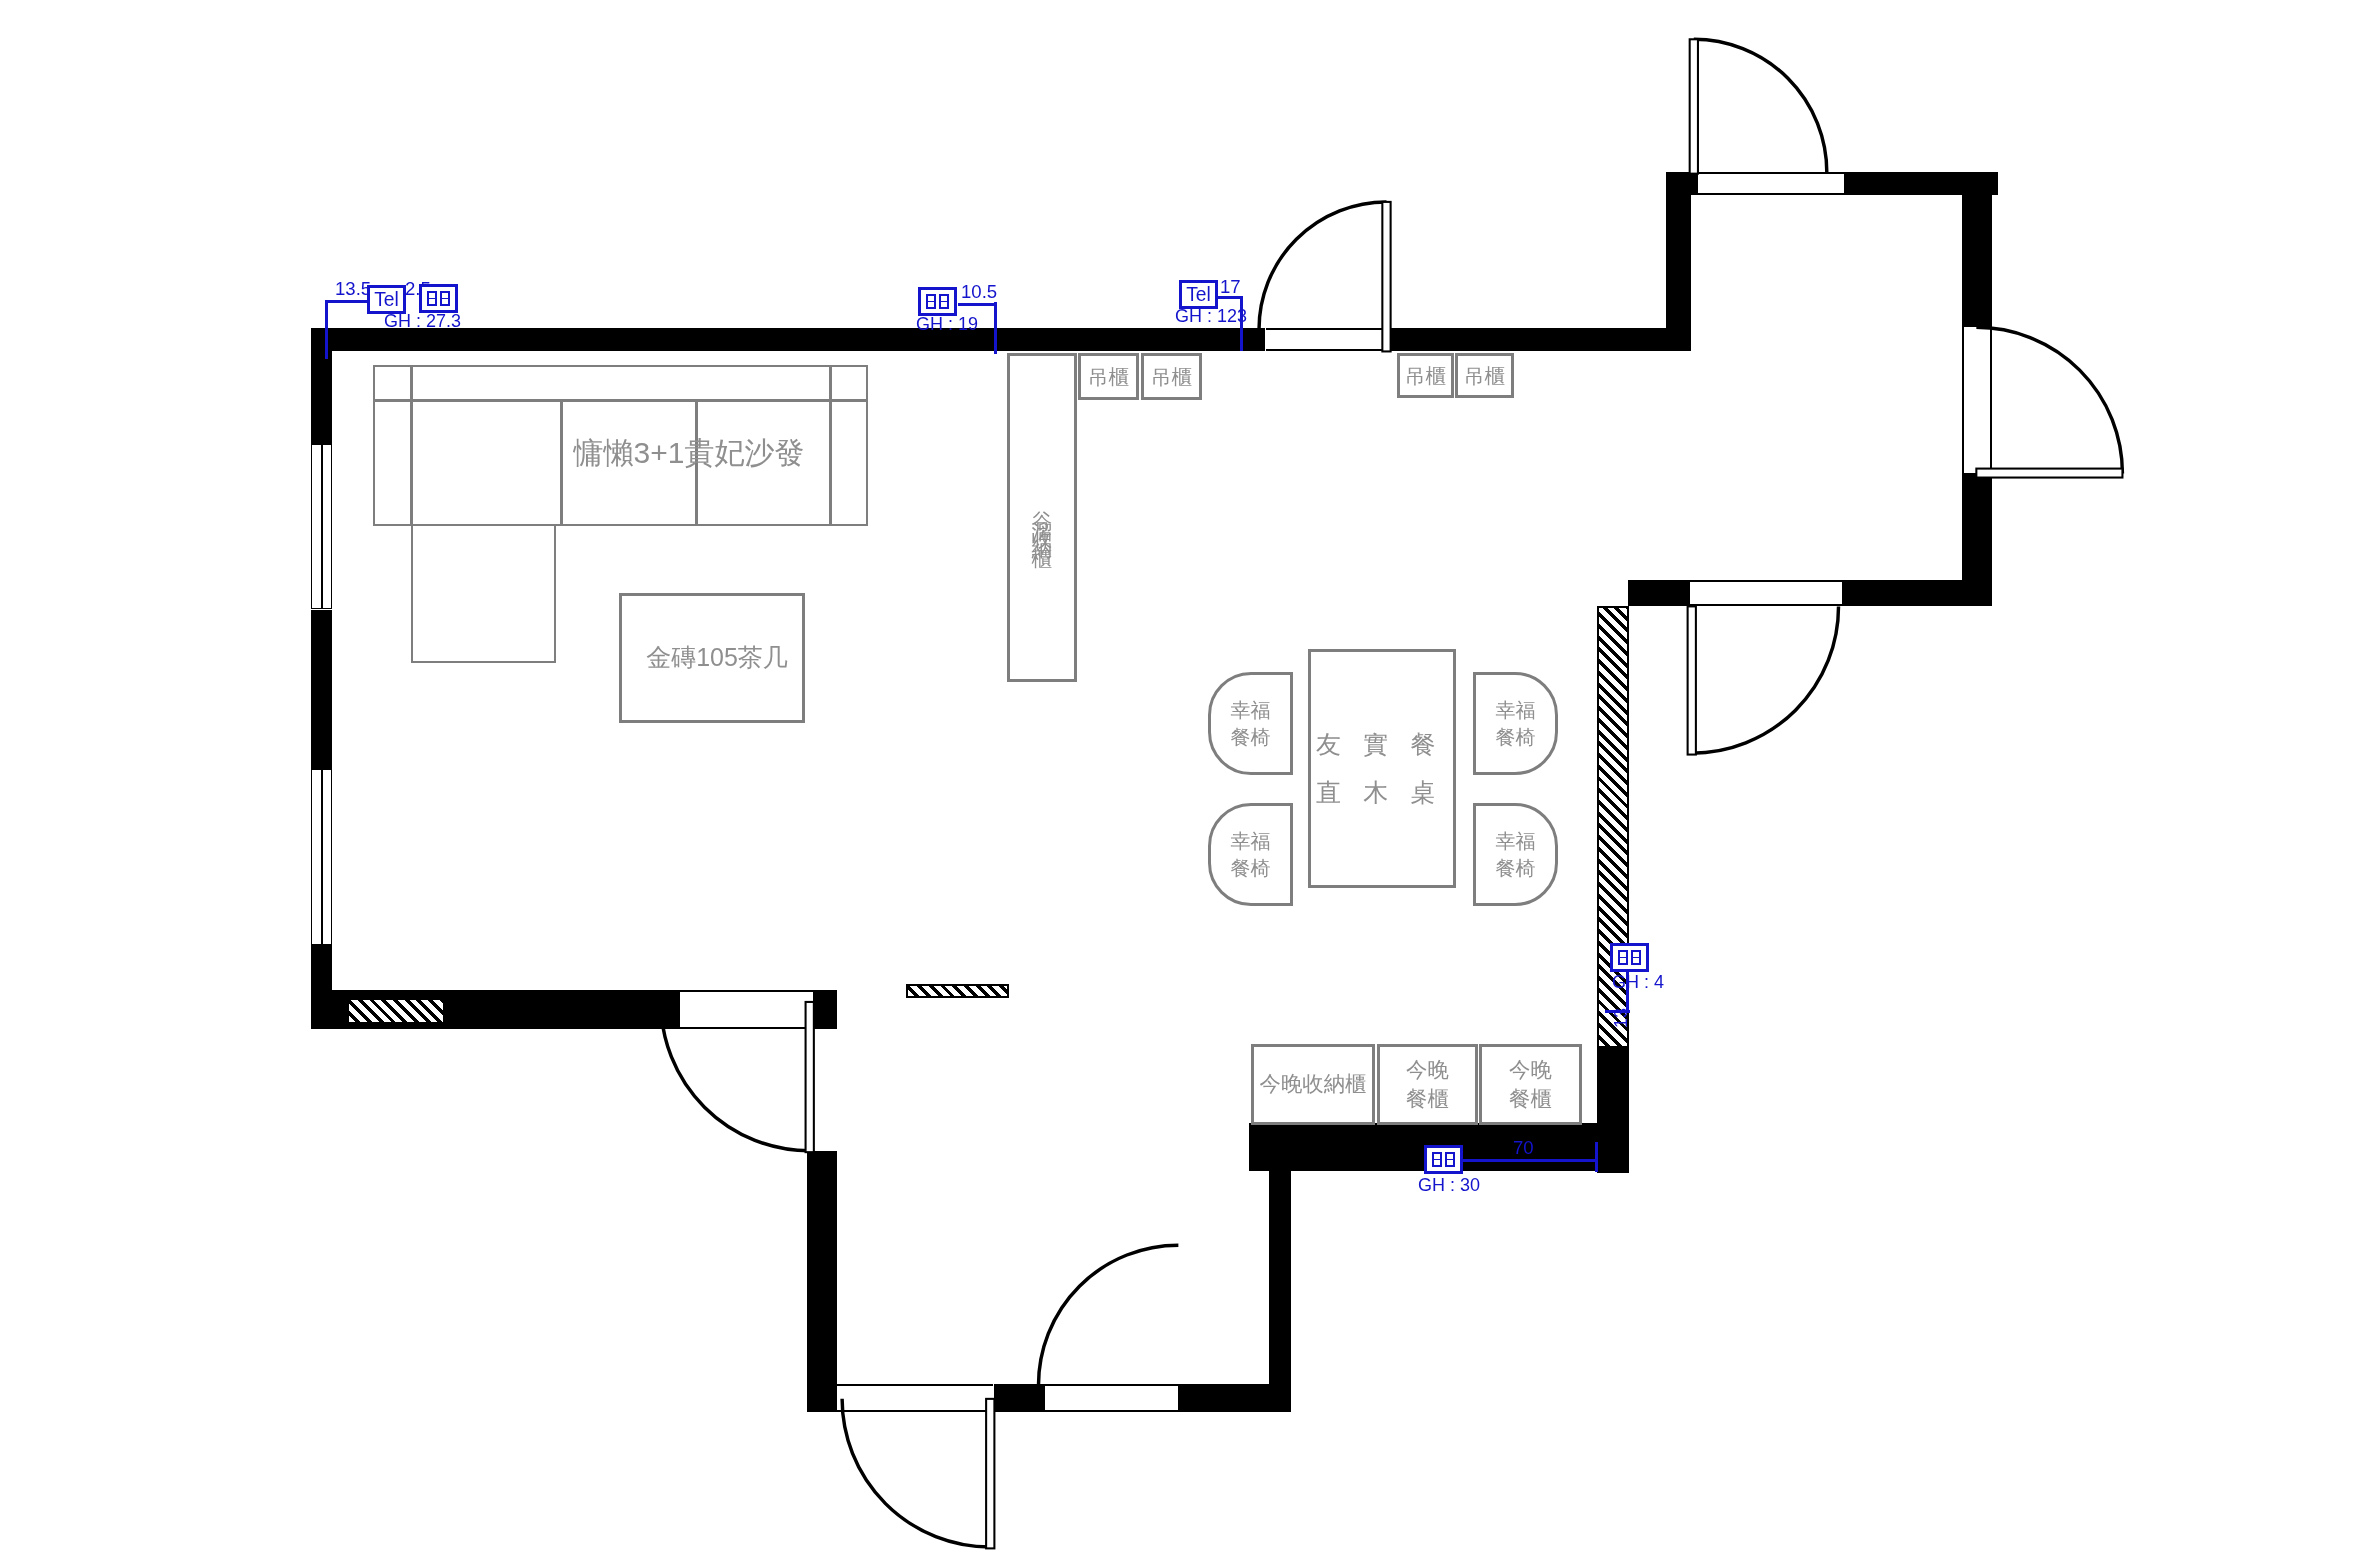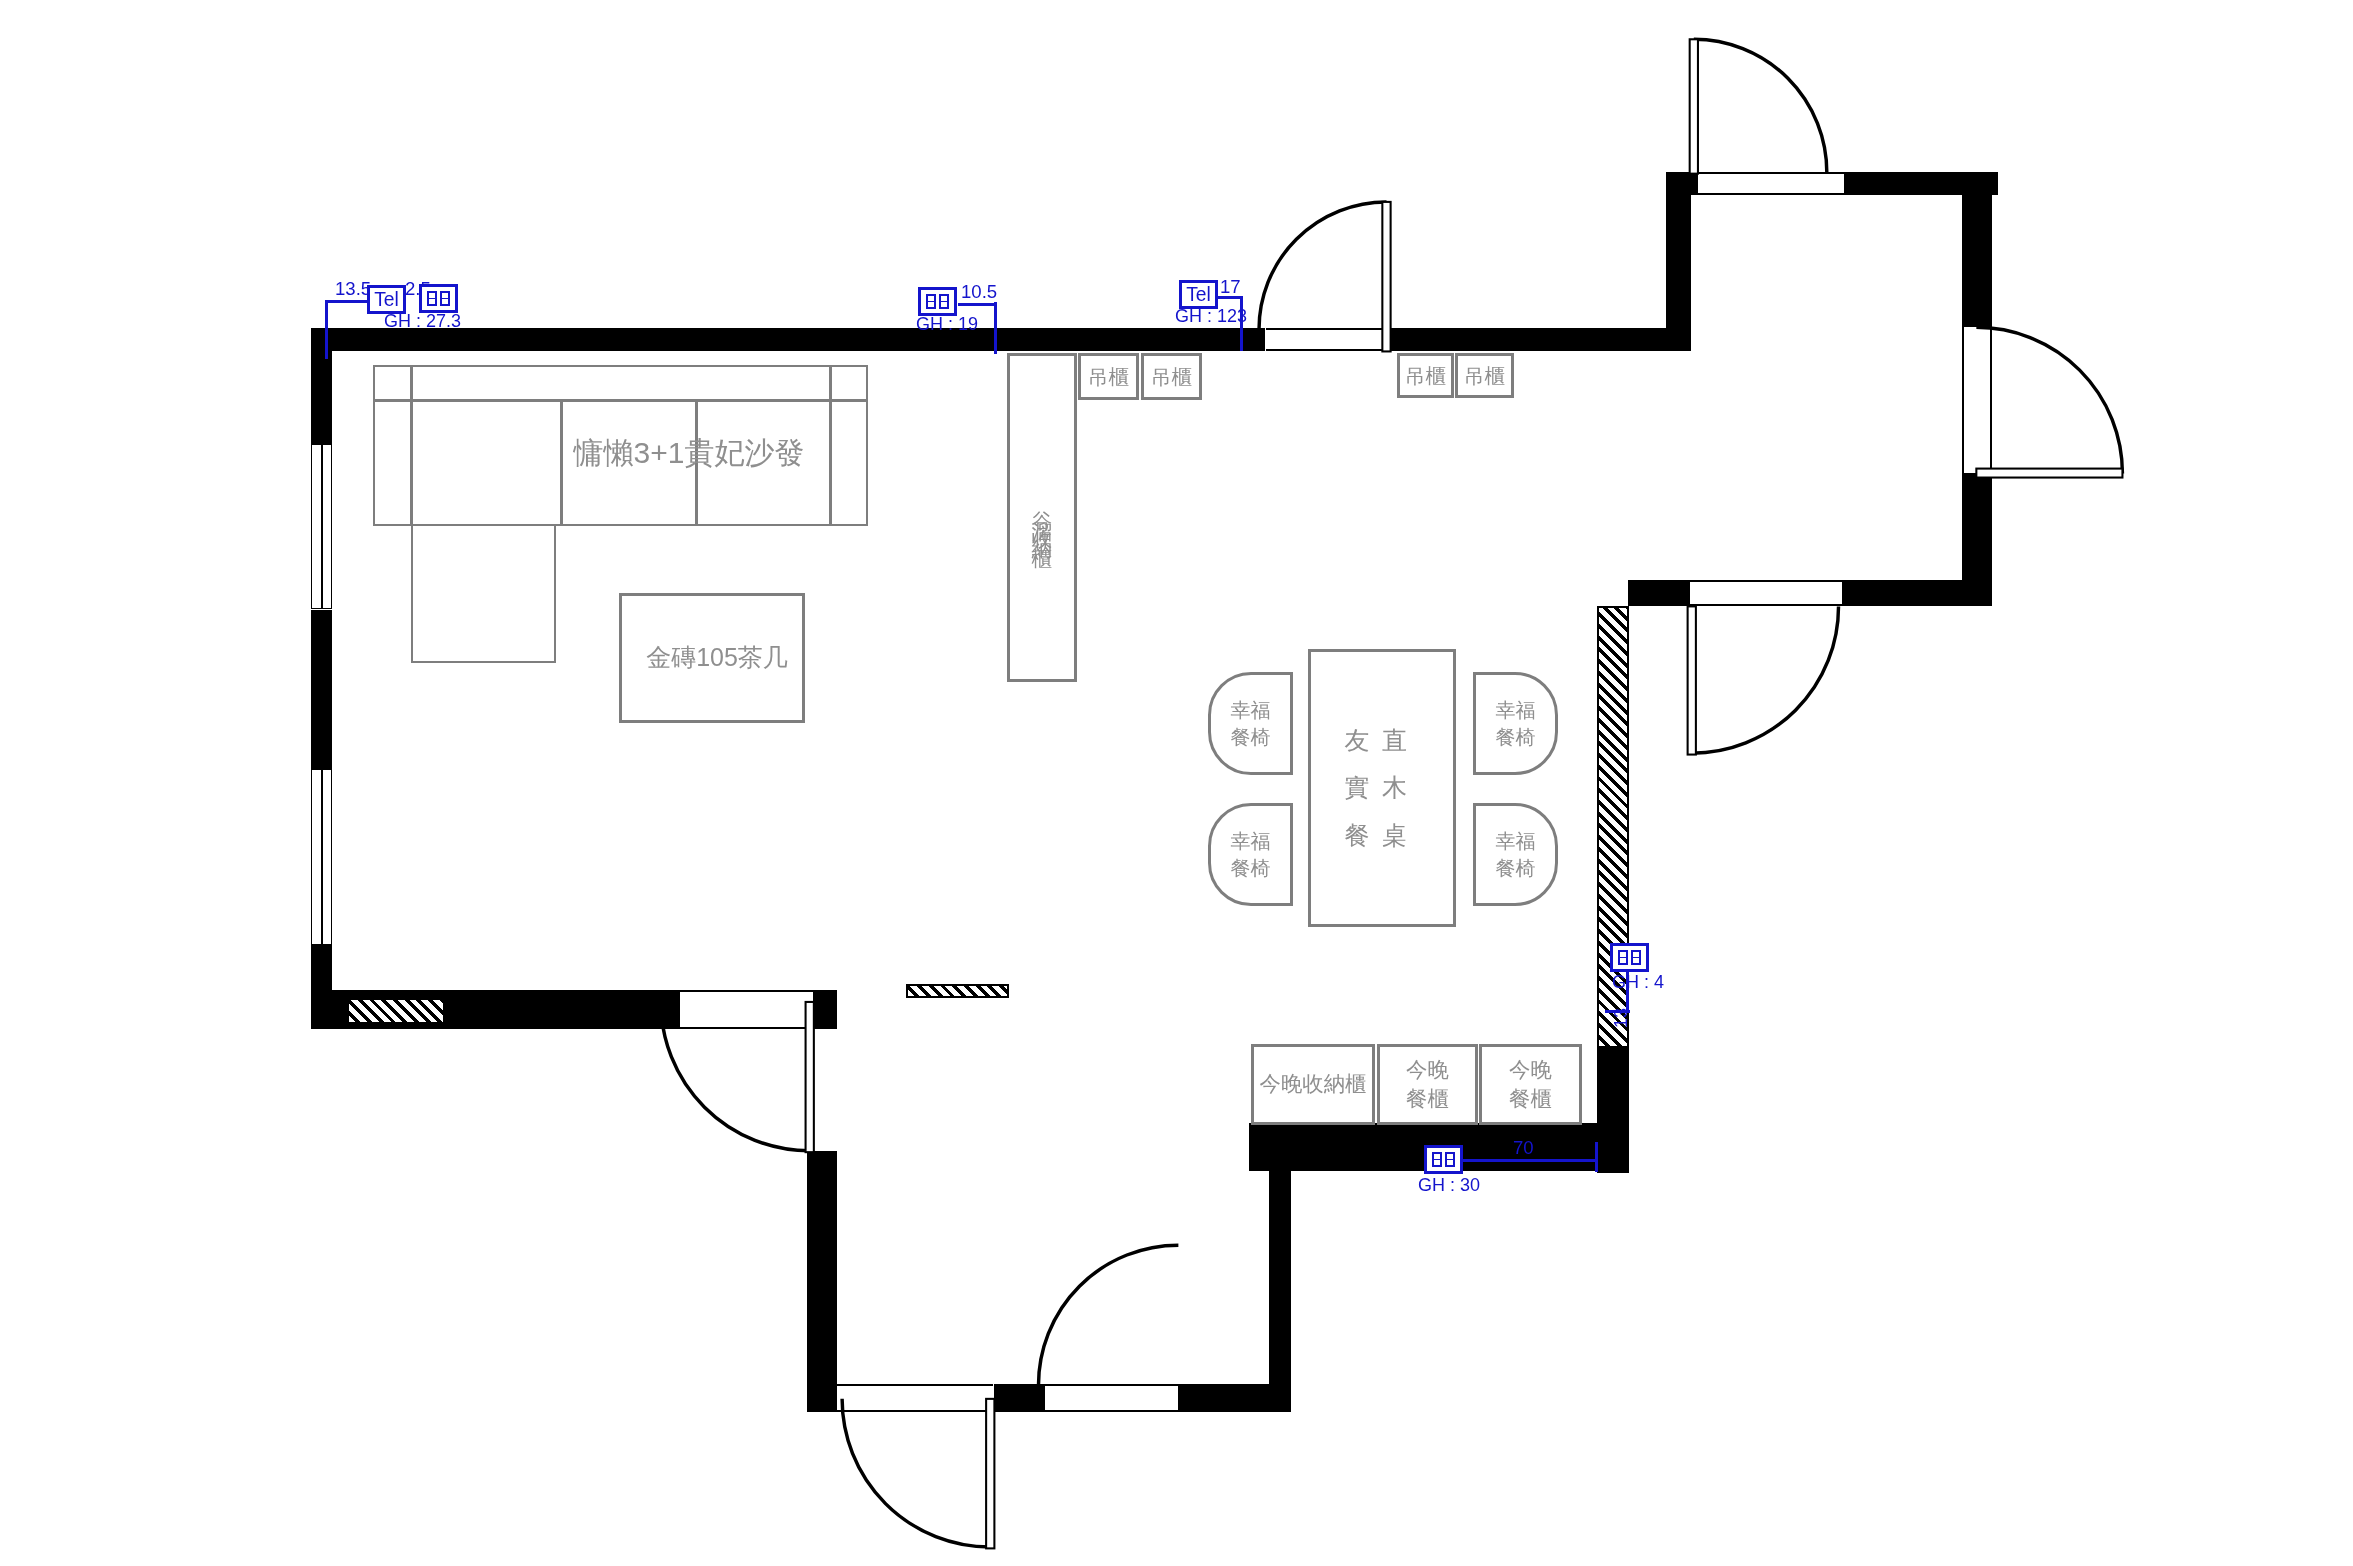--- a/index.html
+++ b/index.html
@@ -127,21 +127,21 @@
   <div class="furn z3" style="left:1141px;top:353px;width:61px;height:47px;">
     <span>吊櫃</span>
   </div>
   <div class="furn z3" style="left:1397px;top:353px;width:57px;height:45px;">
     <span>吊櫃</span>
   </div>
   <div class="furn z3" style="left:1455px;top:353px;width:59px;height:45px;">
     <span>吊櫃</span>
   </div>
 
-  <div class="furn z3" style="left:1308px;top:649px;width:148px;height:278px;font-size:25px;flex-direction:column;line-height:1.9;letter-spacing:12.4px;">
+  <div class="furn z3" style="left:1308px;top:649px;width:148px;height:239px;font-size:25px;flex-direction:row;line-height:1.9;letter-spacing:12.4px;">
     <div>友直</div>
     <div>實木</div>
     <div>餐桌</div>
   </div>
 
   <div class="furn chair z3" style="left:1208px;top:672px;width:85px;height:103px;font-size:20px;flex-direction:column;">
     <div>幸福</div>
     <div>餐椅</div>
   </div>
   <div class="furn chair z3" style="left:1208px;top:803px;width:85px;height:103px;font-size:20px;flex-direction:column;">

